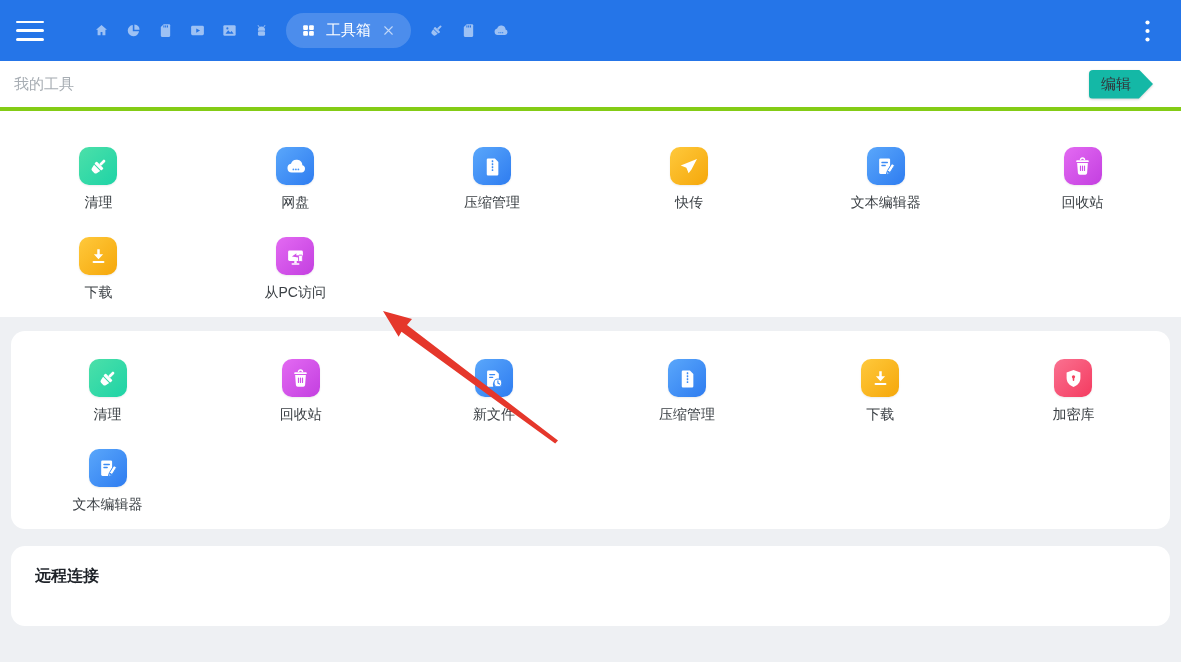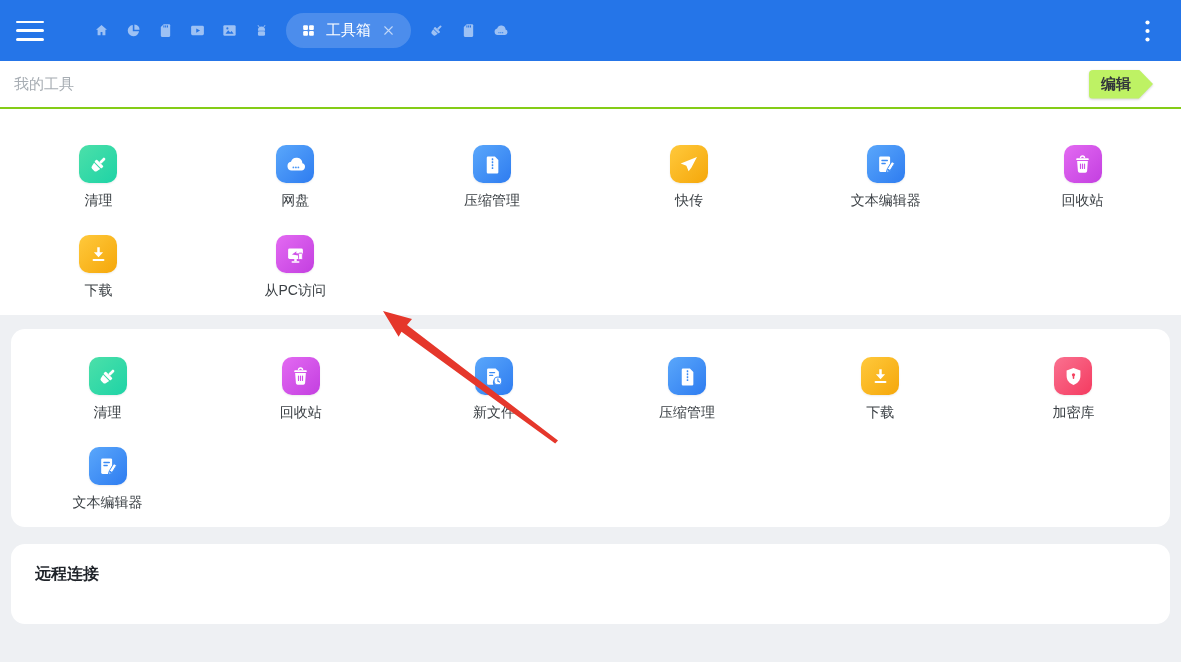--- a/index.html
+++ b/index.html
@@ -27,25 +27,25 @@
   .tab-pill .grid-ic{width:15px;height:15px;color:#fff;}
   .tab-pill .grid-ic svg{width:15px;height:15px;display:block;}
   .tab-pill .pill-label{color:#fff;font-size:15px;}
   .tab-pill .close-ic{width:15px;height:15px;color:#fff;opacity:.65;cursor:pointer;}
   .tab-pill .close-ic svg{width:15px;height:15px;display:block;}
   .overflow-btn{margin-left:auto;margin-right:10px;width:24px;height:26px;display:flex;align-items:center;
                 justify-content:center;color:#fff;cursor:pointer;}
   .overflow-btn svg{width:5px;height:22px;display:block;}
   
   .top-section{background:#fff;padding-bottom:6px;}
-  .mytools-header{height:46px;display:flex;align-items:center;padding:0 14px;border-bottom:2px solid #84cc16;}
+  .mytools-header{height:46px;display:flex;align-items:center;padding:0 14px;border-bottom:4px solid #84cc16;}
   .mytools-title{color:#a7adb3;font-size:15px;}
   .edit-btn{margin-left:auto;margin-right:14px;filter:drop-shadow(0 1px 1px rgba(0,0,0,.18));cursor:pointer;}
-  .edit-btn .edit-shape{background:#bef264;clip-path:polygon(0 0,78% 0,100% 50%,78% 100%,0 100%);
-            padding:5px 22px 5px 12px;font-size:15px;font-weight:bold;color:#33373c;border-radius:4px;}
+  .edit-btn .edit-shape{background:#14b8a6;clip-path:polygon(0 0,78% 0,100% 50%,78% 100%,0 100%);
+            padding:5px 22px 5px 12px;font-size:15px;font-weight:normal;color:#33373c;border-radius:4px;}
   
   .tool-grid{display:grid;grid-template-columns:repeat(6,1fr);padding:20px 0 0;}
   .tool{display:flex;flex-direction:column;align-items:center;padding:16px 0 10px;cursor:pointer;}
   .tile{width:38px;height:38px;border-radius:10px;display:flex;align-items:center;justify-content:center;color:#fff;
         box-shadow:0 1px 2px rgba(0,0,0,.08);}
   .tile svg{width:23px;height:23px;display:block;}
   .tool-label{margin-top:9px;font-size:14px;color:#3b4045;line-height:17px;}
   
   .card{background:#fff;border-radius:14px;margin:14px 11px 0;}
   .card-title{font-size:16px;font-weight:bold;color:#1f2329;padding:20px 24px 0;line-height:19px;}

